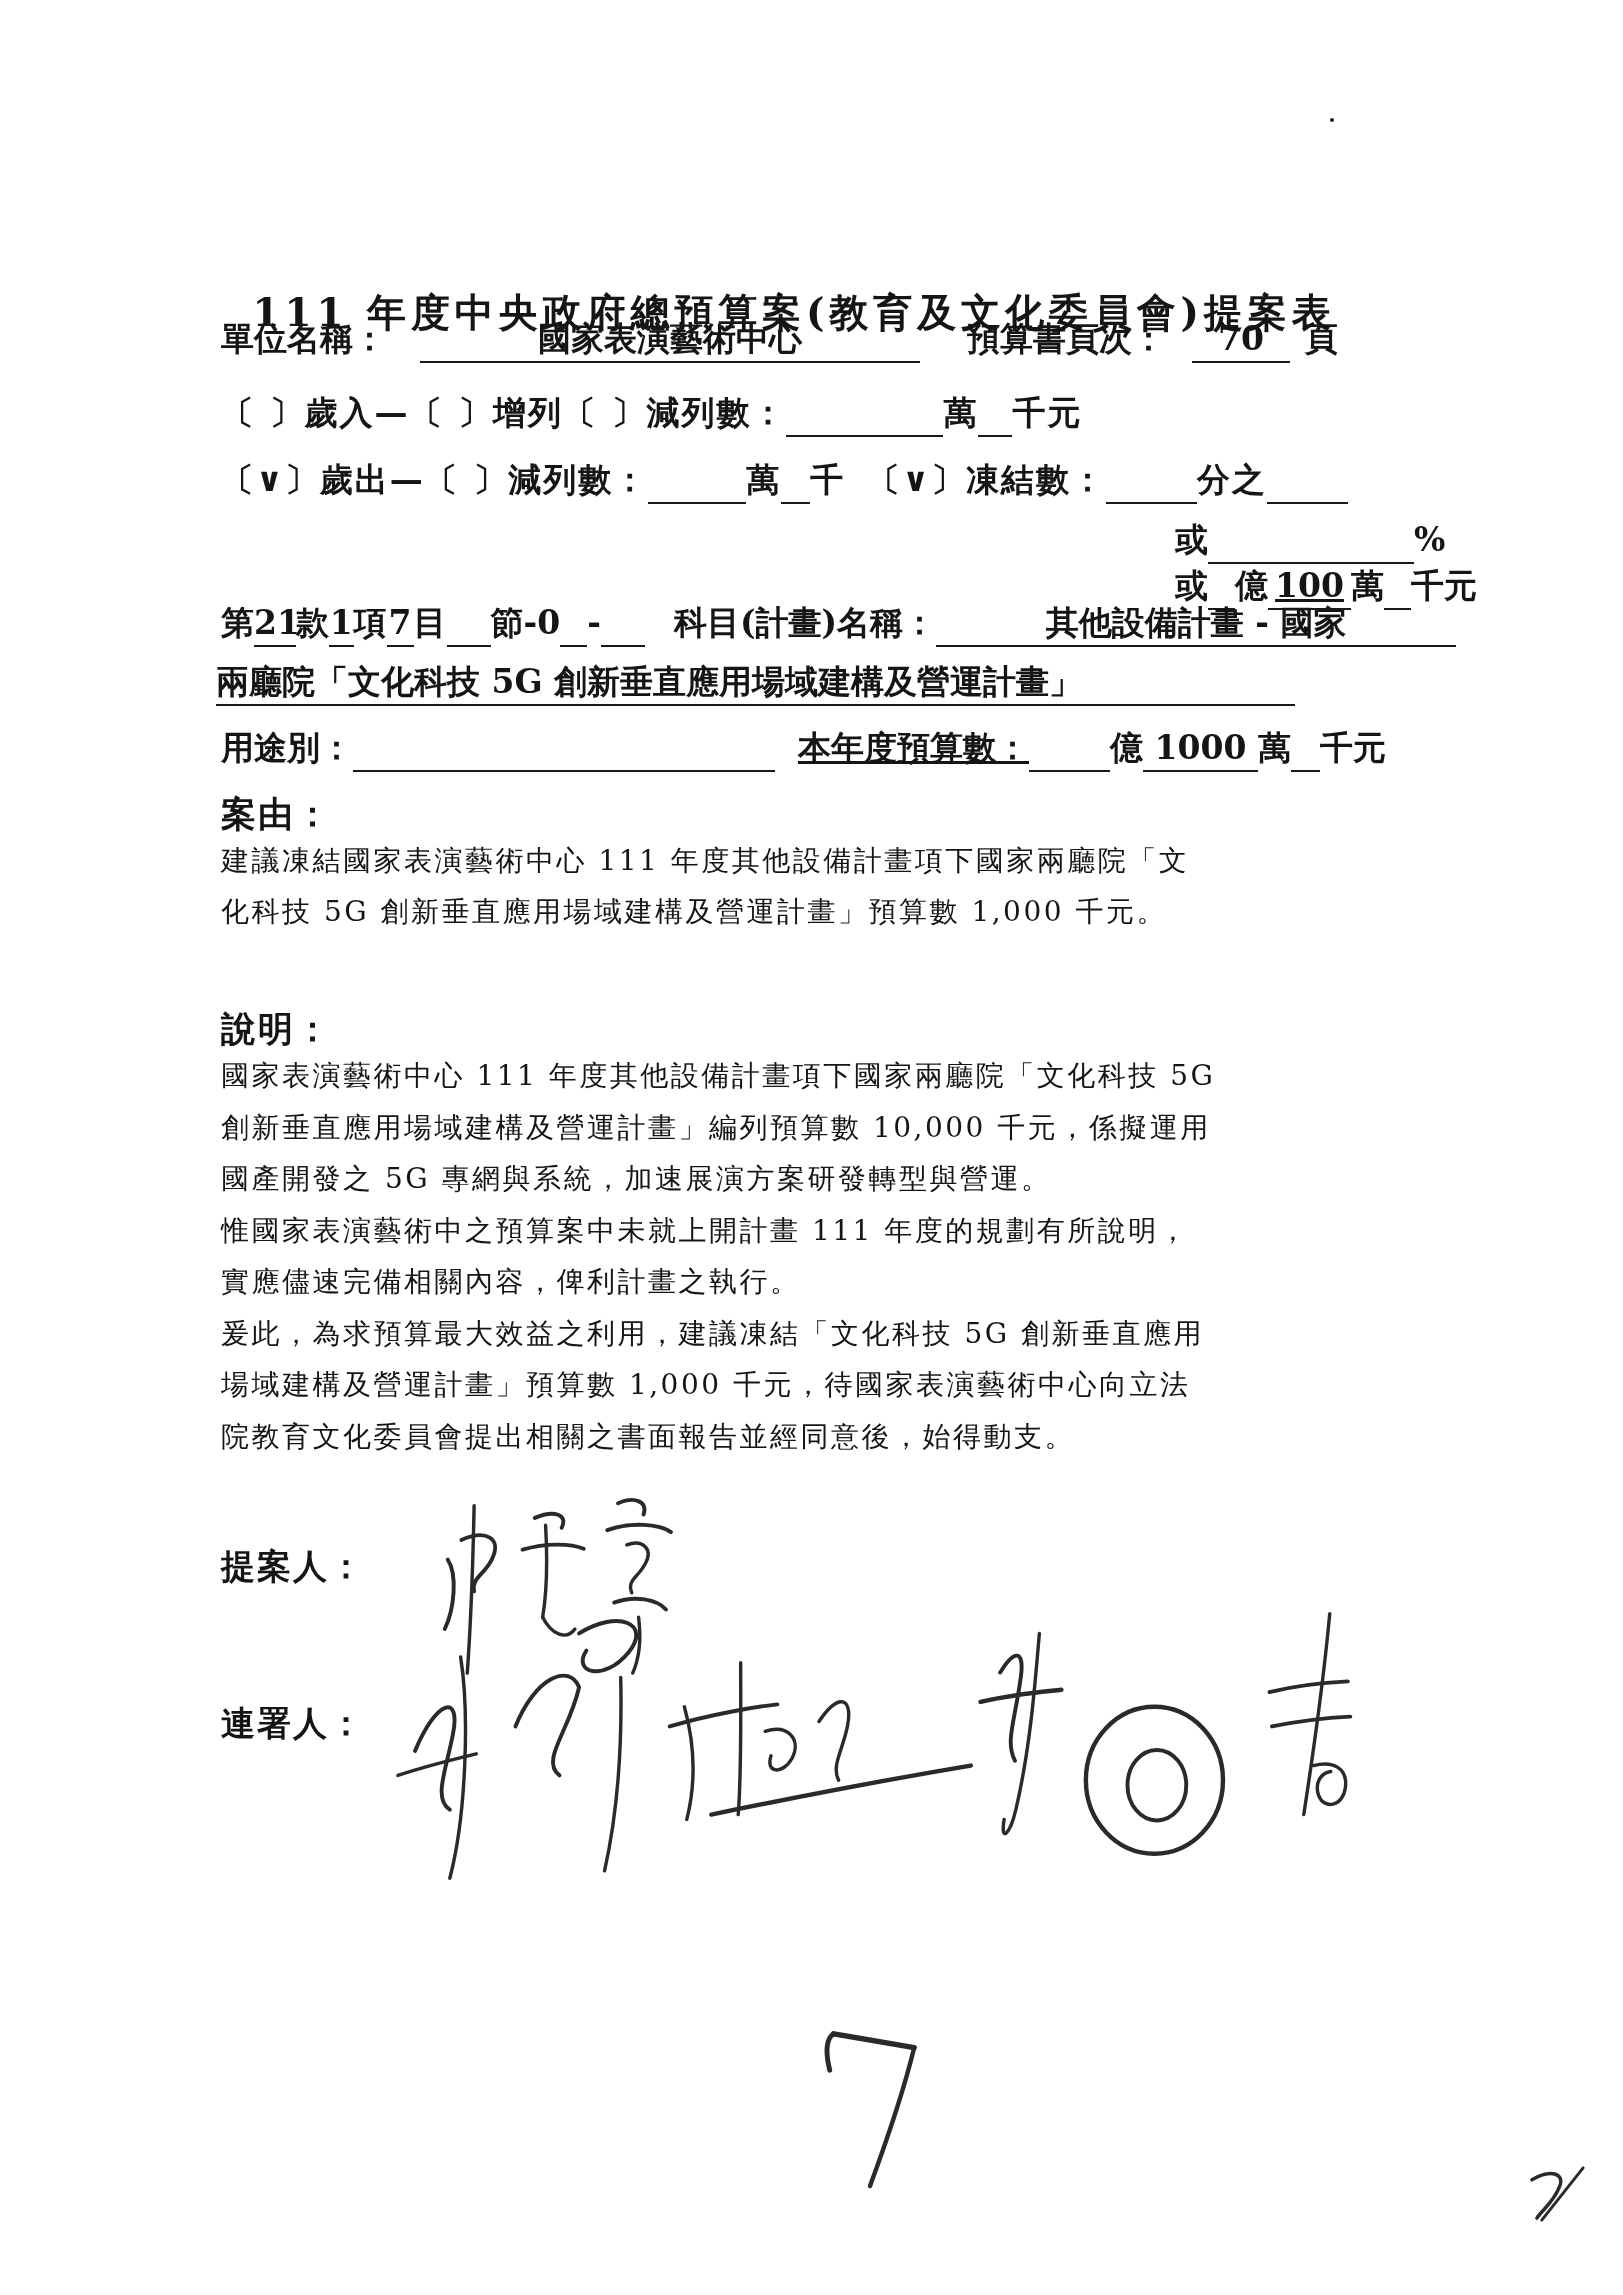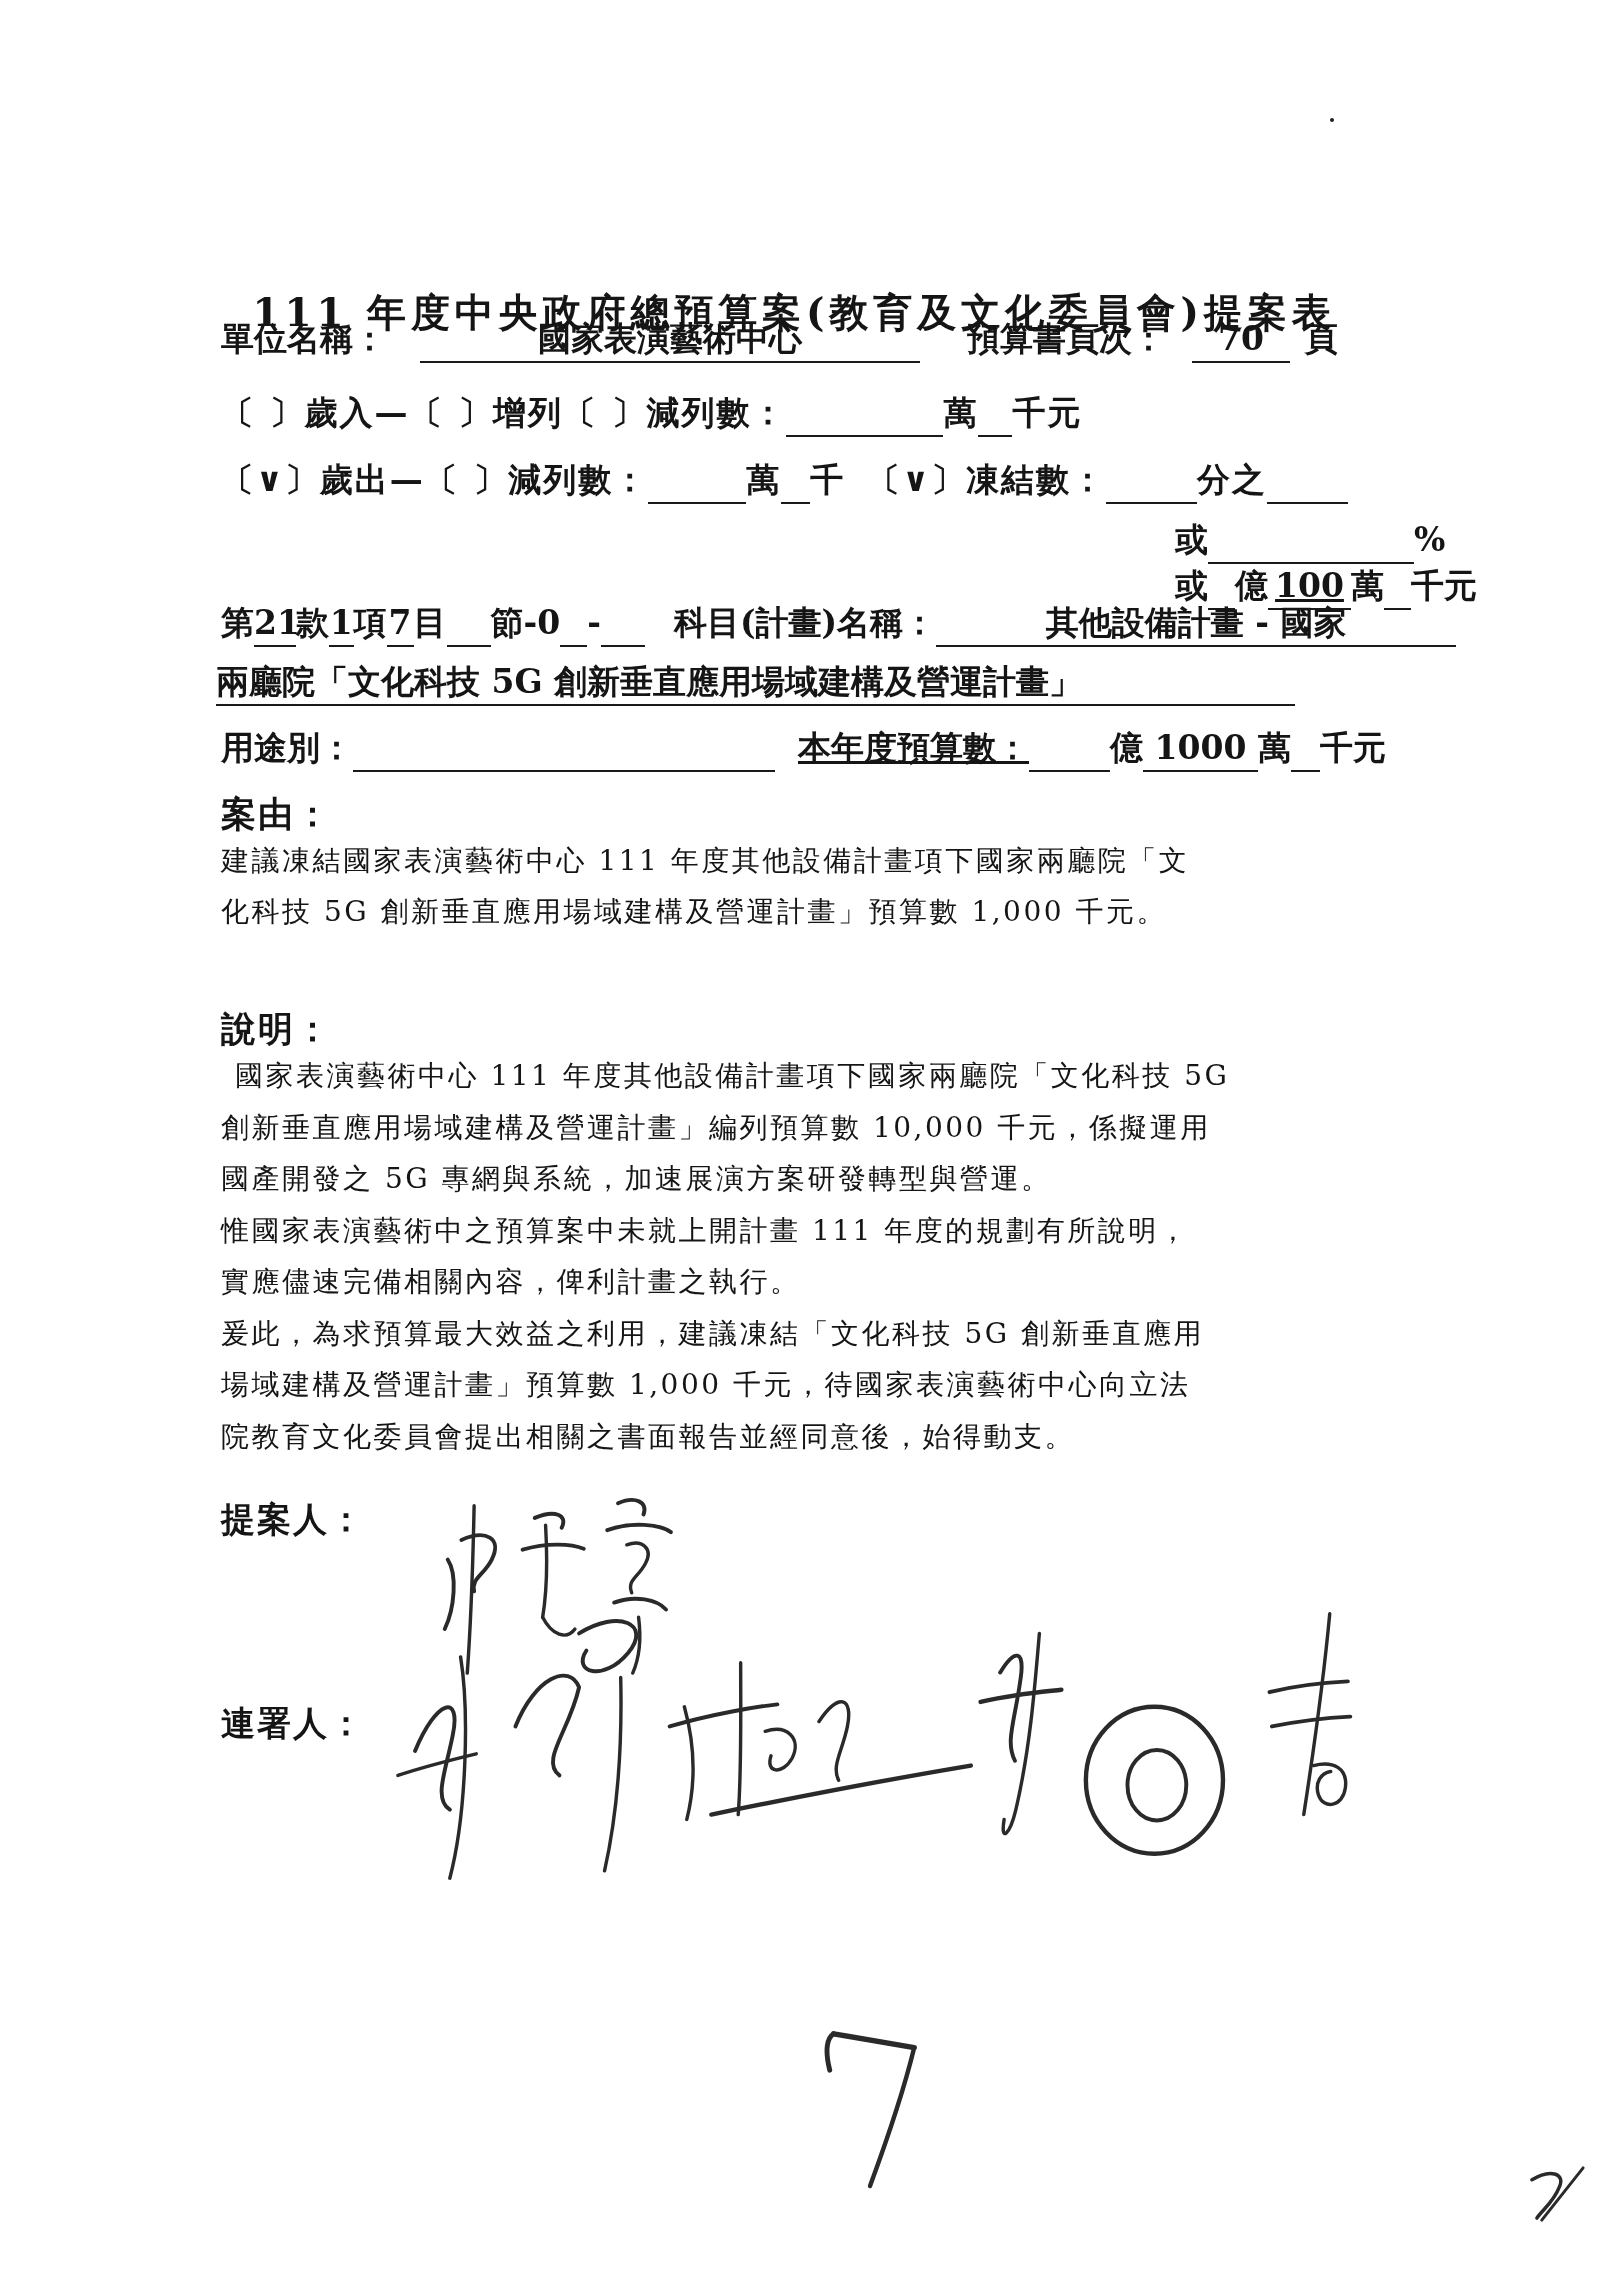--- a/index.html
+++ b/index.html
@@ -60,30 +60,30 @@
 
   <div class="row bold" style="left:221px;top:727px;">
     <span>用途別：</span><span class="u" style="width:422px;">&nbsp;</span><span style="margin-left:23px;text-decoration:underline;">本年度預算數：</span><span class="u" style="width:81px;">&nbsp;</span><span>億</span><span class="u" style="width:115px;">1000</span><span>萬</span><span class="u" style="width:29px;">&nbsp;</span><span>千元</span>
   </div>
 
   <div class="row heading" style="left:221px;top:791px;">案由：</div>
   <div class="row para" style="left:221px;top:843px;">建議凍結國家表演藝術中心 111 年度其他設備計畫項下國家兩廳院「文</div>
   <div class="row para" style="left:221px;top:894px;">化科技 5G 創新垂直應用場域建構及營運計畫」預算數 1,000 千元。</div>
 
   <div class="row heading" style="left:221px;top:1006px;">說明：</div>
-  <div class="row para" style="left:235px;top:1058px;">國家表演藝術中心 111 年度其他設備計畫項下國家兩廳院「文化科技 5G</div>
+  <div class="row para" style="left:221px;top:1058px;">國家表演藝術中心 111 年度其他設備計畫項下國家兩廳院「文化科技 5G</div>
   <div class="row para" style="left:221px;top:1110px;">創新垂直應用場域建構及營運計畫」編列預算數 10,000 千元，係擬運用</div>
   <div class="row para" style="left:221px;top:1161px;">國產開發之 5G 專網與系統，加速展演方案研發轉型與營運。</div>
   <div class="row para" style="left:221px;top:1213px;">惟國家表演藝術中之預算案中未就上開計畫 111 年度的規劃有所說明，</div>
   <div class="row para" style="left:221px;top:1264px;">實應儘速完備相關內容，俾利計畫之執行。</div>
   <div class="row para" style="left:221px;top:1316px;">爰此，為求預算最大效益之利用，建議凍結「文化科技 5G 創新垂直應用</div>
   <div class="row para" style="left:221px;top:1367px;">場域建構及營運計畫」預算數 1,000 千元，待國家表演藝術中心向立法</div>
   <div class="row para" style="left:221px;top:1419px;">院教育文化委員會提出相關之書面報告並經同意後，始得動支。</div>
 
-  <div class="row siglabel" style="left:221px;top:1497px;">提案人：</div>
+  <div class="row siglabel" style="left:221px;top:1544px;">提案人：</div>
   <div class="row siglabel" style="left:221px;top:1701px;">連署人：</div>
 
   <svg class="sig" style="left:412px;top:1491px;" width="275" height="186" viewBox="0 0 560 380">
     <path d="M72,140 C92,170 86,240 66,282" stroke-width="8"></path>
     <path d="M126,30 C124,130 120,260 112,372" stroke-width="7"></path>
     <path d="M100,100 C150,78 184,96 162,140 C146,172 120,178 126,205" stroke-width="8"></path>
     <path d="M250,55 C290,38 318,48 305,75" stroke-width="8"></path>
     <path d="M272,70 C276,140 274,210 266,258" stroke-width="7"></path>
     <path d="M225,120 C275,105 325,108 350,118" stroke-width="8"></path>
     <path d="M266,258 C285,295 315,305 332,282" stroke-width="7"></path>

